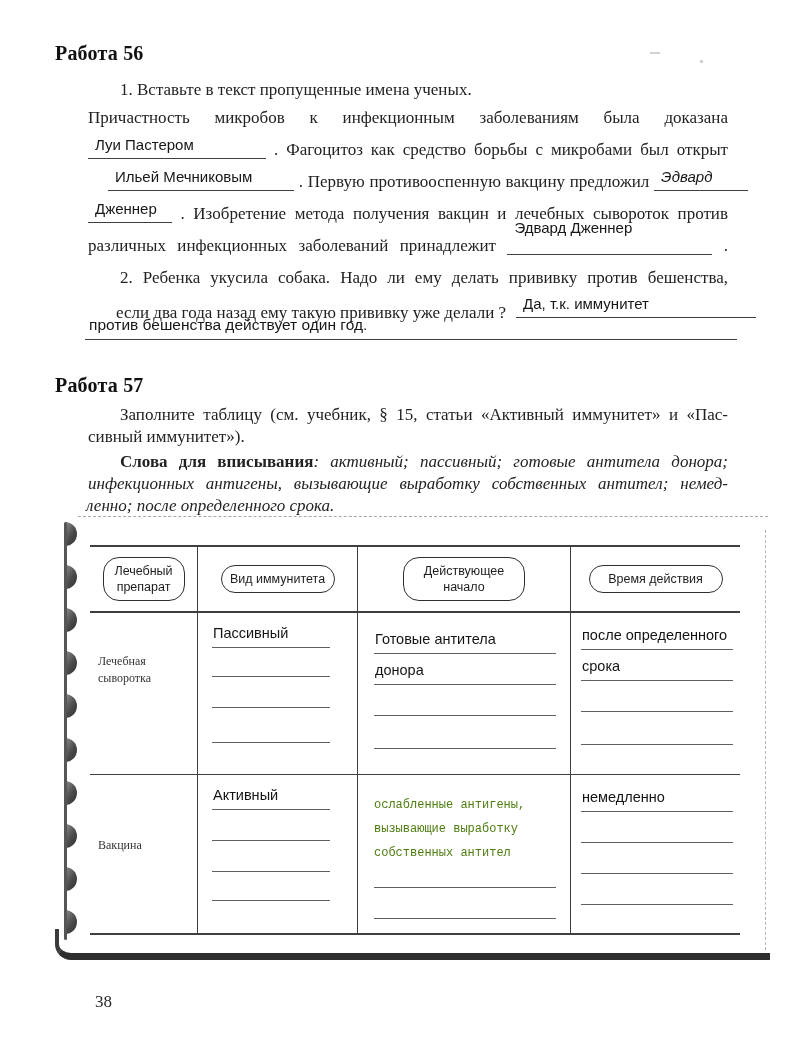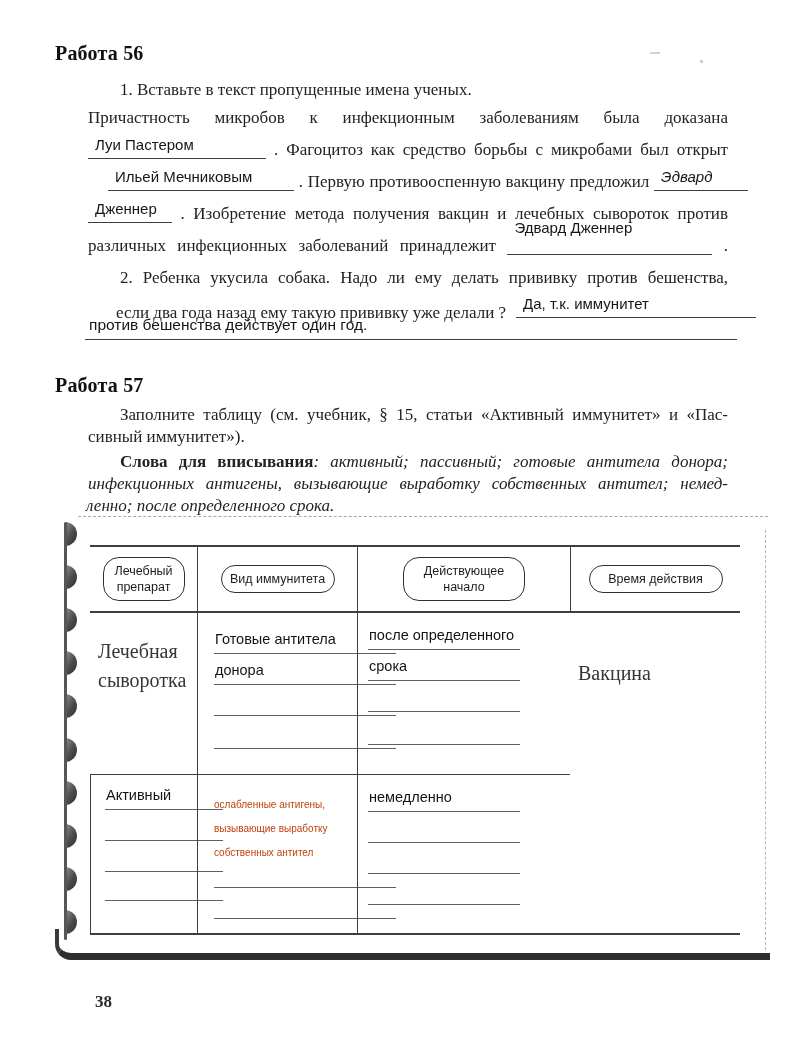--- a/index.html
+++ b/index.html
@@ -62,35 +62,35 @@
   .hb{border-bottom:2px solid #3f3f3f;}
   .rb{border-bottom:1.8px solid #3f3f3f;}
   .hcell{display:flex;align-items:center;justify-content:center;}
   .pill{border:1.5px solid #2f2f2f;border-radius:16px;padding:5px 8px;
     font-family:"Liberation Sans", sans-serif;font-size:12.5px;line-height:1.3;
     text-align:center;background:#fff;color:#1c1c1c;}
   .pill1{width:64px;}
   .pill2{width:96px;}
   .pill3{width:104px;}
   .pill4{width:116px;white-space:nowrap;}
-  .drug{font-size:20px;color:#353535;line-height:1.45;padding:24px 4px 0 8px;}
+  .drug{font-size:12px;color:#353535;line-height:1.45;padding:24px 4px 0 8px;margin-top:16px;}
   .drug.row2{padding-top:46px;}
   .acell2{padding:4px 0 0 14px;}
   .acell3{padding:12px 0 0 16px;}
   .acell4{padding:10px 0 0 10px;}
   .rule{position:relative;border-bottom:1.3px solid #5f5f5f;}
   .rule > span{position:absolute;left:1px;bottom:6px;white-space:nowrap;
     font-family:"Liberation Sans", sans-serif;font-size:14.5px;color:#141414;}
   .r2{width:118px;}
   .r3{width:182px;}
   .r4{width:152px;}
   .h26{height:26px;}.h28{height:28px;}.h30{height:30px;}.h32{height:32px;}.h34{height:34px;}
-  .txtblock{font-family:Liberation Sans, sans-serif;font-size:10px;color:#c2410c;
+  .txtblock{font-family:Liberation Mono, monospace;font-size:12px;color:#4d7c0f;
     line-height:24px;white-space:nowrap;}
-  .pageno{font-size:17px;color:#2a2a2a;font-weight:bold;}
+  .pageno{font-size:17px;color:#2a2a2a;}
   .noise{position:absolute;background:#bdbdbd;opacity:.7;}
 </style>
 </head>
 <body>
 
 <div class="abs h-title" style="left:55px;top:42px;">Работа 56</div>
 
 <div class="abs noise" style="left:650px;top:52px;width:10px;height:2px;"></div>
 <div class="abs noise" style="left:700px;top:60px;width:3px;height:3px;"></div>
 
@@ -171,20 +171,28 @@
     <div class="cell hcell hb v">
       <div class="pill pill3">Действующее начало</div>
     </div>
     <div class="cell hcell hb v">
       <div class="pill pill4">Время действия</div>
     </div>
 
     <div class="cell rb drug">
       <div>Лечебная</div>
       <div>сыворотка</div>
+    </div>
+    <div class="cell rb v acell2">
+      <div class="rule r2 h30">
+          <span>Пассивный</span>
+        </div>
+      <div class="rule r2 h28"></div>
+      <div class="rule r2 h30"></div>
+      <div class="rule r2 h34"></div>
     </div>
     <div class="cell rb v acell3">
       <div class="rule r3 h28">
           <span>Готовые антитела</span>
         </div>
       <div class="rule r3 h30">
           <span>донора</span>
         </div>
       <div class="rule r3 h30"></div>
       <div class="rule r3 h32"></div>

